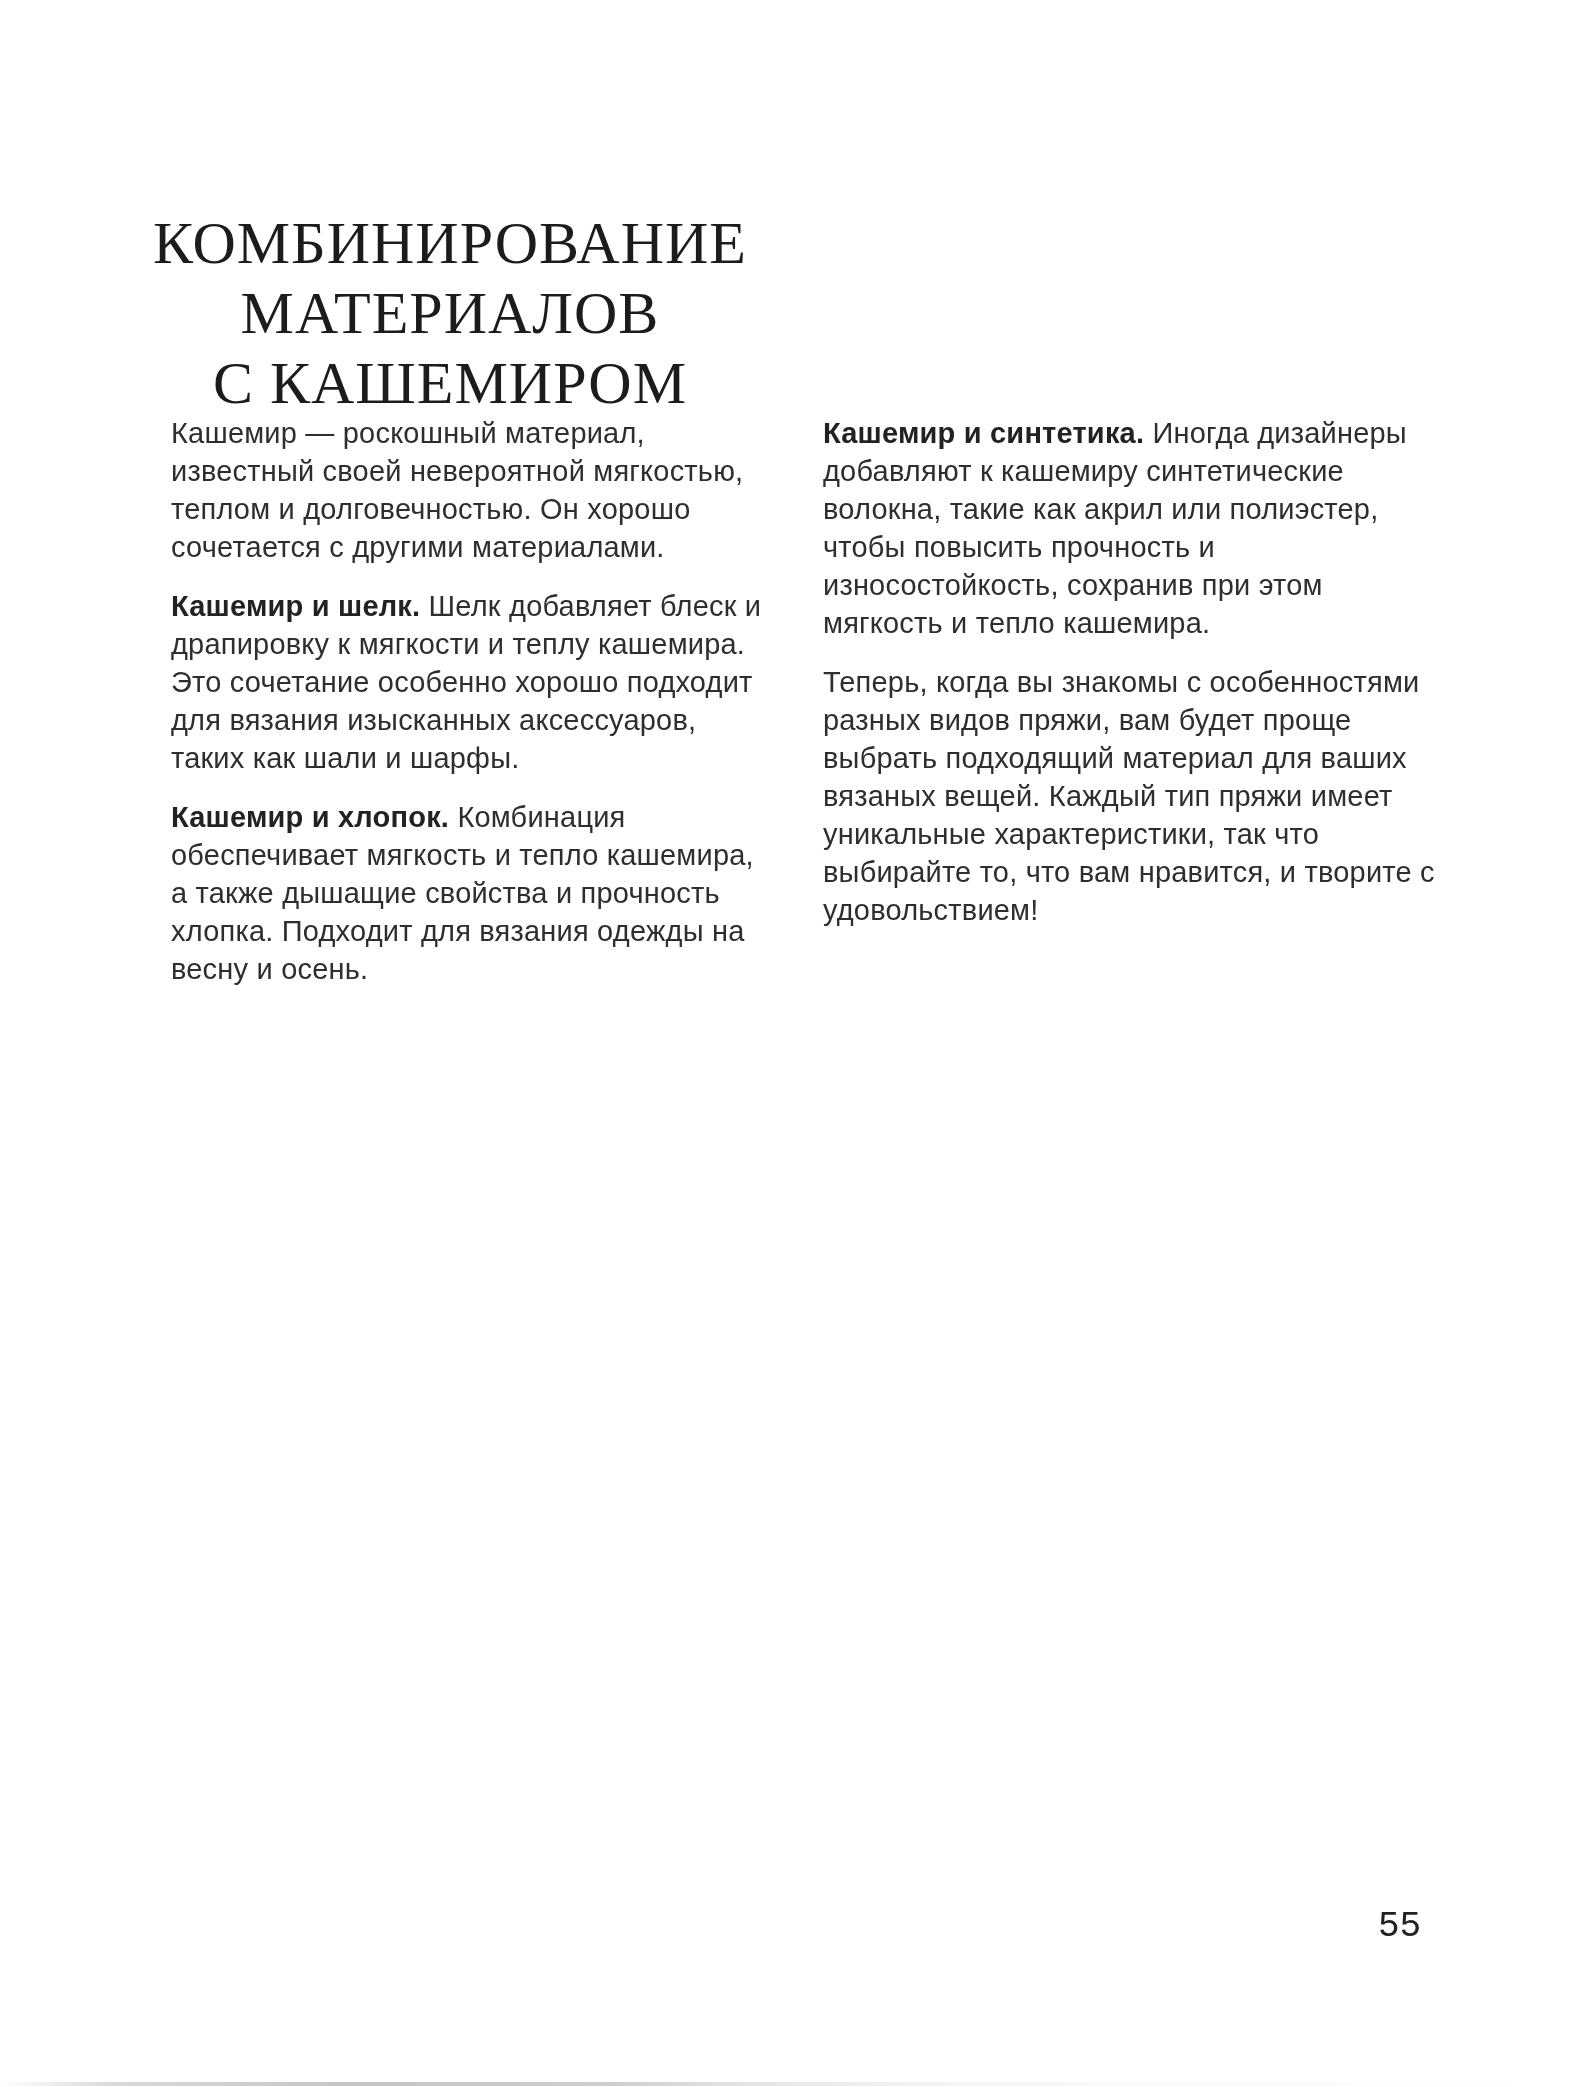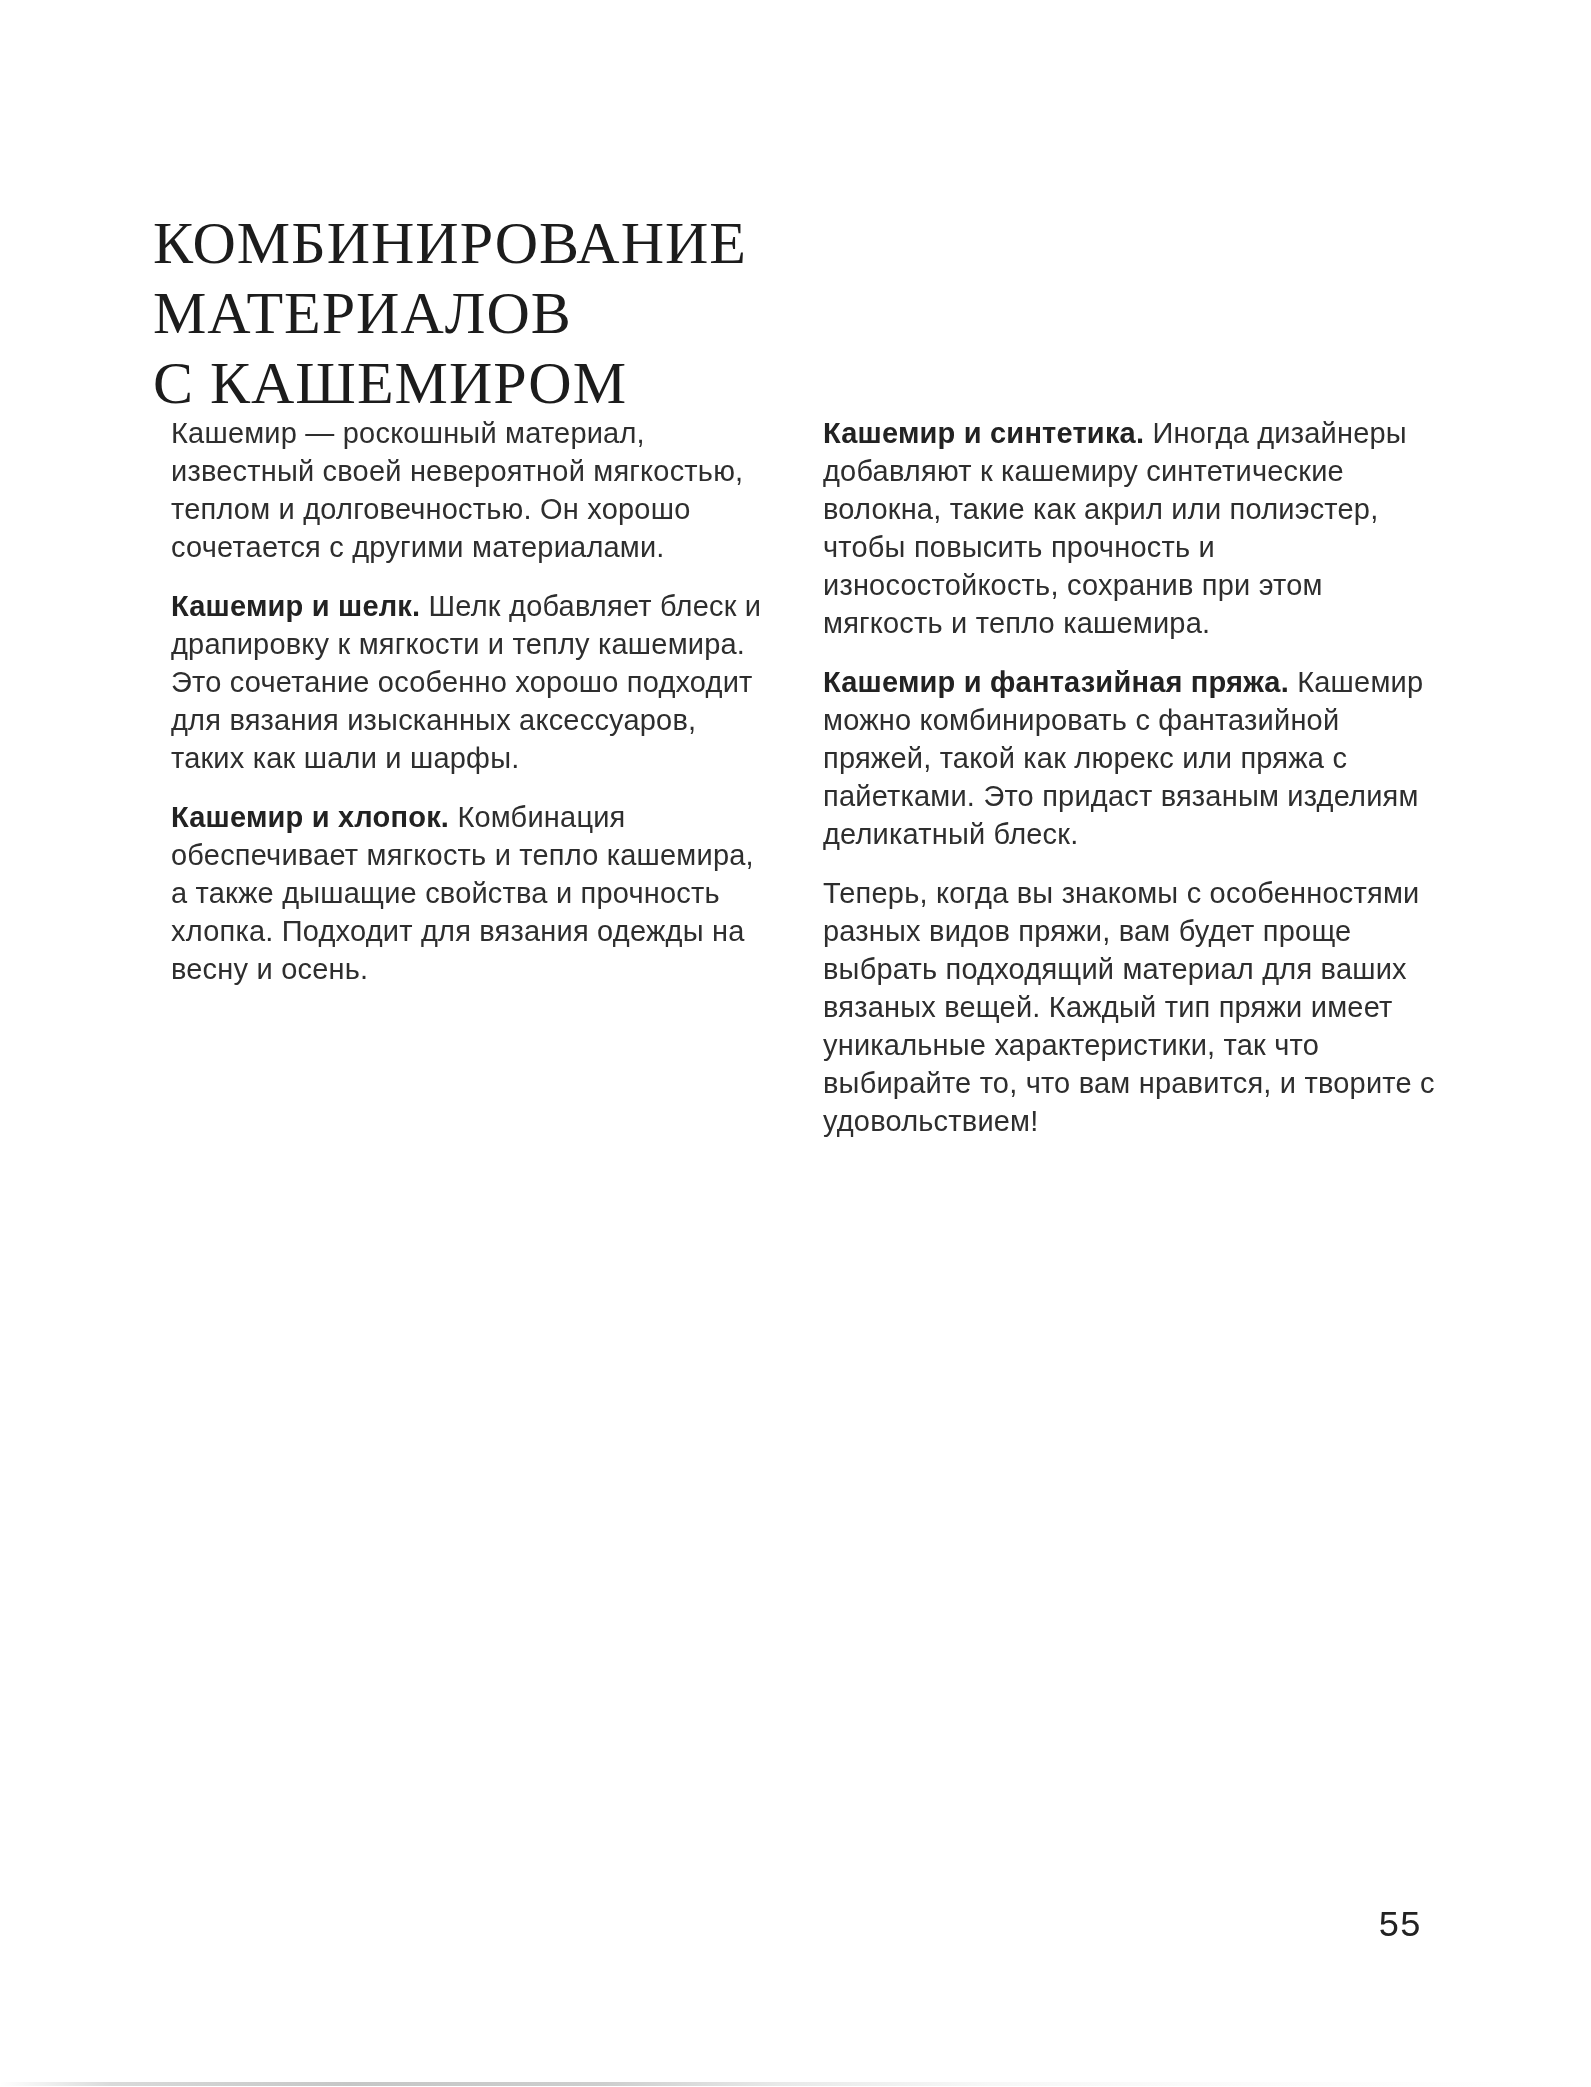--- a/index.html
+++ b/index.html
@@ -15,20 +15,21 @@
   .title {
     position: absolute;
     left: 153px;
     top: 168px;
     font-family: "Liberation Serif", serif;
     font-weight: 400;
     font-size: 60px;
     line-height: 70px;
     letter-spacing: 1px;
     color: #1c1c1c;
+    text-align: center;
   }
   .col {
     position: absolute;
     top: 414px;
     font-size: 29px;
     line-height: 38px;
     letter-spacing: 0.2px;
     color: #2e2e2e;
   }
   .col-left  { left: 155px; width: 615px; }
@@ -73,21 +74,20 @@
   </h1>
 
   <section class="col col-left">
     <p><b class="lead"></b><span>Кашемир — роскошный материал, известный своей невероятной мягкостью, теплом и долговечностью. Он хорошо сочетается с другими материалами.</span></p>
     <p><b class="lead">Кашемир и шелк. </b><span>Шелк добавляет блеск и драпировку к мягкости и теплу кашемира. Это сочетание особенно хорошо подходит для вязания изысканных аксессуаров, таких как шали и шарфы.</span></p>
     <p><b class="lead">Кашемир и хлопок. </b><span>Комбинация обеспечивает мягкость и тепло кашемира, а также дышащие свойства и прочность хлопка. Подходит для вязания одежды на весну и осень.</span></p>
   </section>
 
   <section class="col col-right">
     <p><b class="lead">Кашемир и синтетика. </b><span>Иногда дизайнеры добавляют к кашемиру синтетические волокна, такие как акрил или полиэстер, чтобы повысить прочность и износостойкость, сохранив при этом мягкость и тепло кашемира.</span></p>
-    <p><b class="lead">Кашемир и фантазийная пряжа. </b><span>Кашемир можно комбинировать с фантазийной пряжей, такой как люрекс или пряжа с пайетками. Это придаст вязаным изделиям деликатный блеск.</span></p>
     <p><b class="lead"></b><span>Теперь, когда вы знакомы с особенностями разных видов пряжи, вам будет проще выбрать подходящий материал для ваших вязаных вещей. Каждый тип пряжи имеет уникальные характеристики, так что выбирайте то, что вам нравится, и творите с удовольствием!</span></p>
   </section>
 
   <div class="page-number">55</div>
 
   <div class="page-edge-shadow"></div>
 
 </div>
 
 </body></html>

